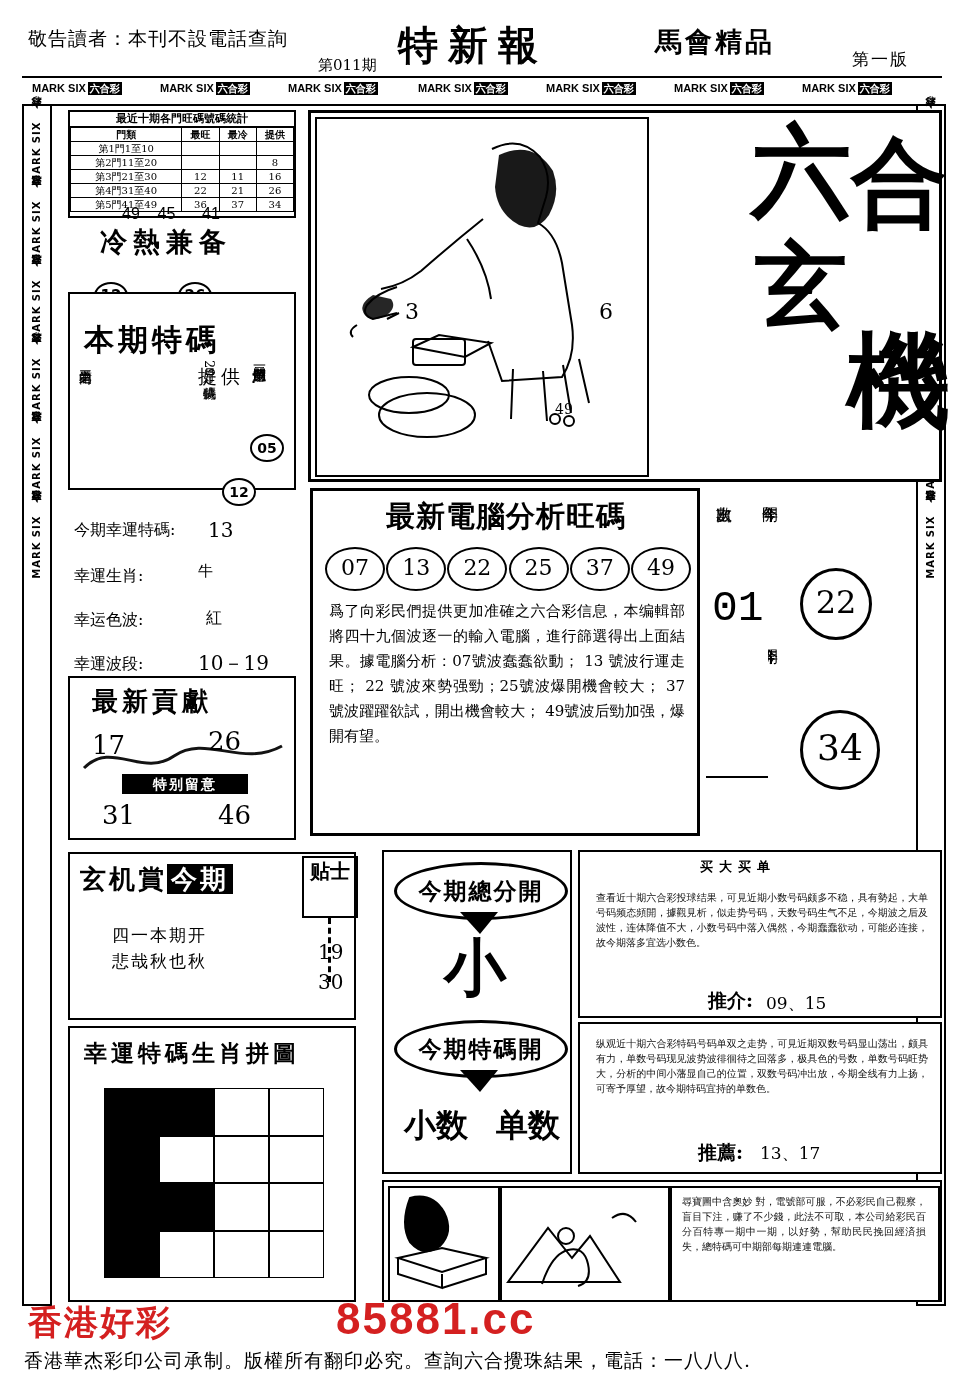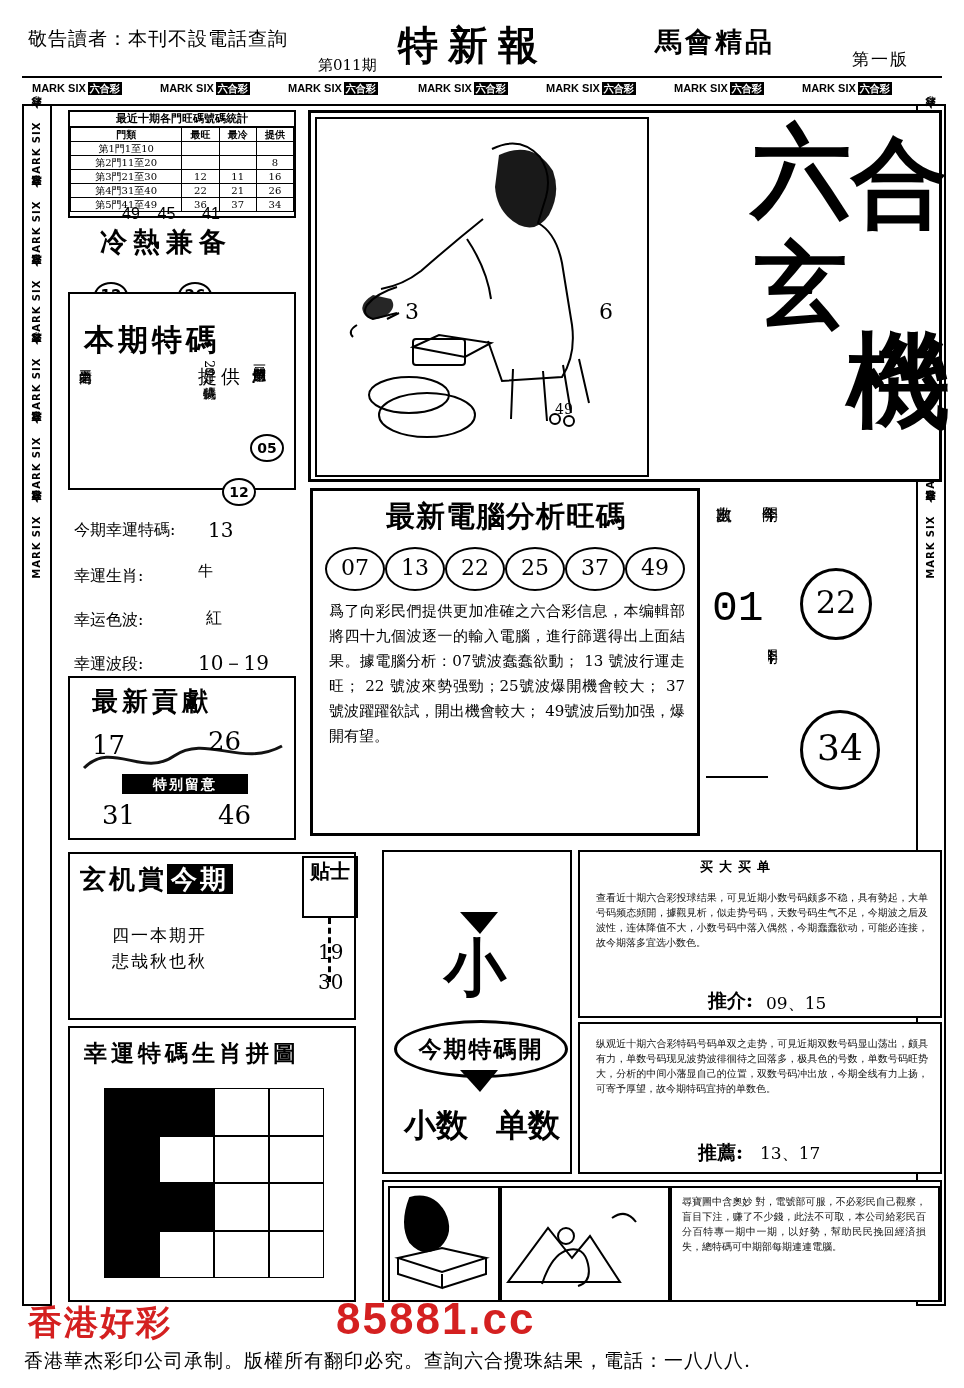--- a/index.html
+++ b/index.html
@@ -72,21 +72,21 @@
 
   
   .pic{left:308px;top:110px;width:634px;height:372px;}
   .pic .inner{position:absolute;left:4px;top:4px;width:330px;height:356px;border:2px solid #000;}
   .bigtitle{position:absolute;right:14px;top:8px;width:270px;height:352px;}
   .bigtitle .ch{position:absolute;font-weight:bold;font-family:"DejaVu Serif","Liberation Serif",serif;line-height:1;}
 
   
   .anal{left:310px;top:488px;width:390px;height:348px;border:3px solid #000;padding-left:16px;}
   .anal .hd{position:absolute;left:8px;top:6px;width:370px;font-size:29px;font-weight:bold;text-align:center;letter-spacing:1px;font-family:"DejaVu Serif","Liberation Serif",serif;}
-  .nums{position:absolute;left:12px;top:56px;width:366px;display:flex;justify-content:flex-start;}
+  .nums{position:absolute;left:12px;top:56px;width:366px;display:flex;justify-content:space-between;}
   .nums .n{width:56px;height:40px;border:2px solid #000;border-radius:50%;text-align:center;line-height:38px;font-size:22px;font-family:"DejaVu Serif","Liberation Serif",serif;}
   .anal .body{position:absolute;left:16px;top:108px;width:356px;font-size:15px;line-height:25px;text-align:justify;font-family:"DejaVu Serif","Liberation Serif",serif;}
 
   
   .rs-lbl{position:absolute;font-size:16px;font-family:"DejaVu Serif","Liberation Serif",serif;writing-mode:vertical-rl;line-height:20px;}
   .rs-num{position:absolute;font-size:43px;font-family:Liberation Mono, monospace;}
   .rs-circ{position:absolute;width:66px;height:66px;border:3px solid #000;border-radius:50%;text-align:center;line-height:62px;font-size:32px;font-family:"DejaVu Serif","Liberation Serif",serif;}
 
   
   .bm{left:382px;top:850px;width:190px;height:324px;}
@@ -327,20 +327,21 @@
   <div class="rs-num" style="left:712px;top:584px;">01</div>
   <div class="rs-circ" style="left:800px;top:568px;">22</div>
 
   <div class="rs-lbl" style="left:714px;top:636px;height:54px;">出次數</div>
   <div class="rs-lbl" style="left:760px;top:636px;height:54px;">今年開</div>
   <div class="rs-num" style="left:712px;top:740px;">02</div>
   <div class="rs-circ" style="left:800px;top:710px;width:74px;height:74px;line-height:70px;font-size:36px;">34</div>
   <div class="box" style="left:706px;top:628px;width:62px;height:150px;border-width:2px;border-left:none;border-top:none;border-right:none;"></div>
 
   <div class="box bm">
+    <div class="oval" style="left:10px;top:10px;width:168px;height:52px;">今期總分開</div>
     <div class="bigchar" style="left:60px;top:74px;">小</div>
     <div class="oval" style="left:10px;top:168px;width:168px;height:52px;">今期特碼開</div>
     <svg style="position:absolute;left:70px;top:60px;" width="50" height="24" viewBox="0 0 50 24">
         <path d="M6 0 L44 0 L26 22 Z" fill="#000"></path>
       </svg>
     <svg style="position:absolute;left:70px;top:218px;" width="50" height="24" viewBox="0 0 50 24">
         <path d="M6 0 L44 0 L26 22 Z" fill="#000"></path>
       </svg>
     <div class="midchar" style="left:20px;top:252px;">小数</div>
     <div class="midchar" style="left:112px;top:252px;">单数</div>

